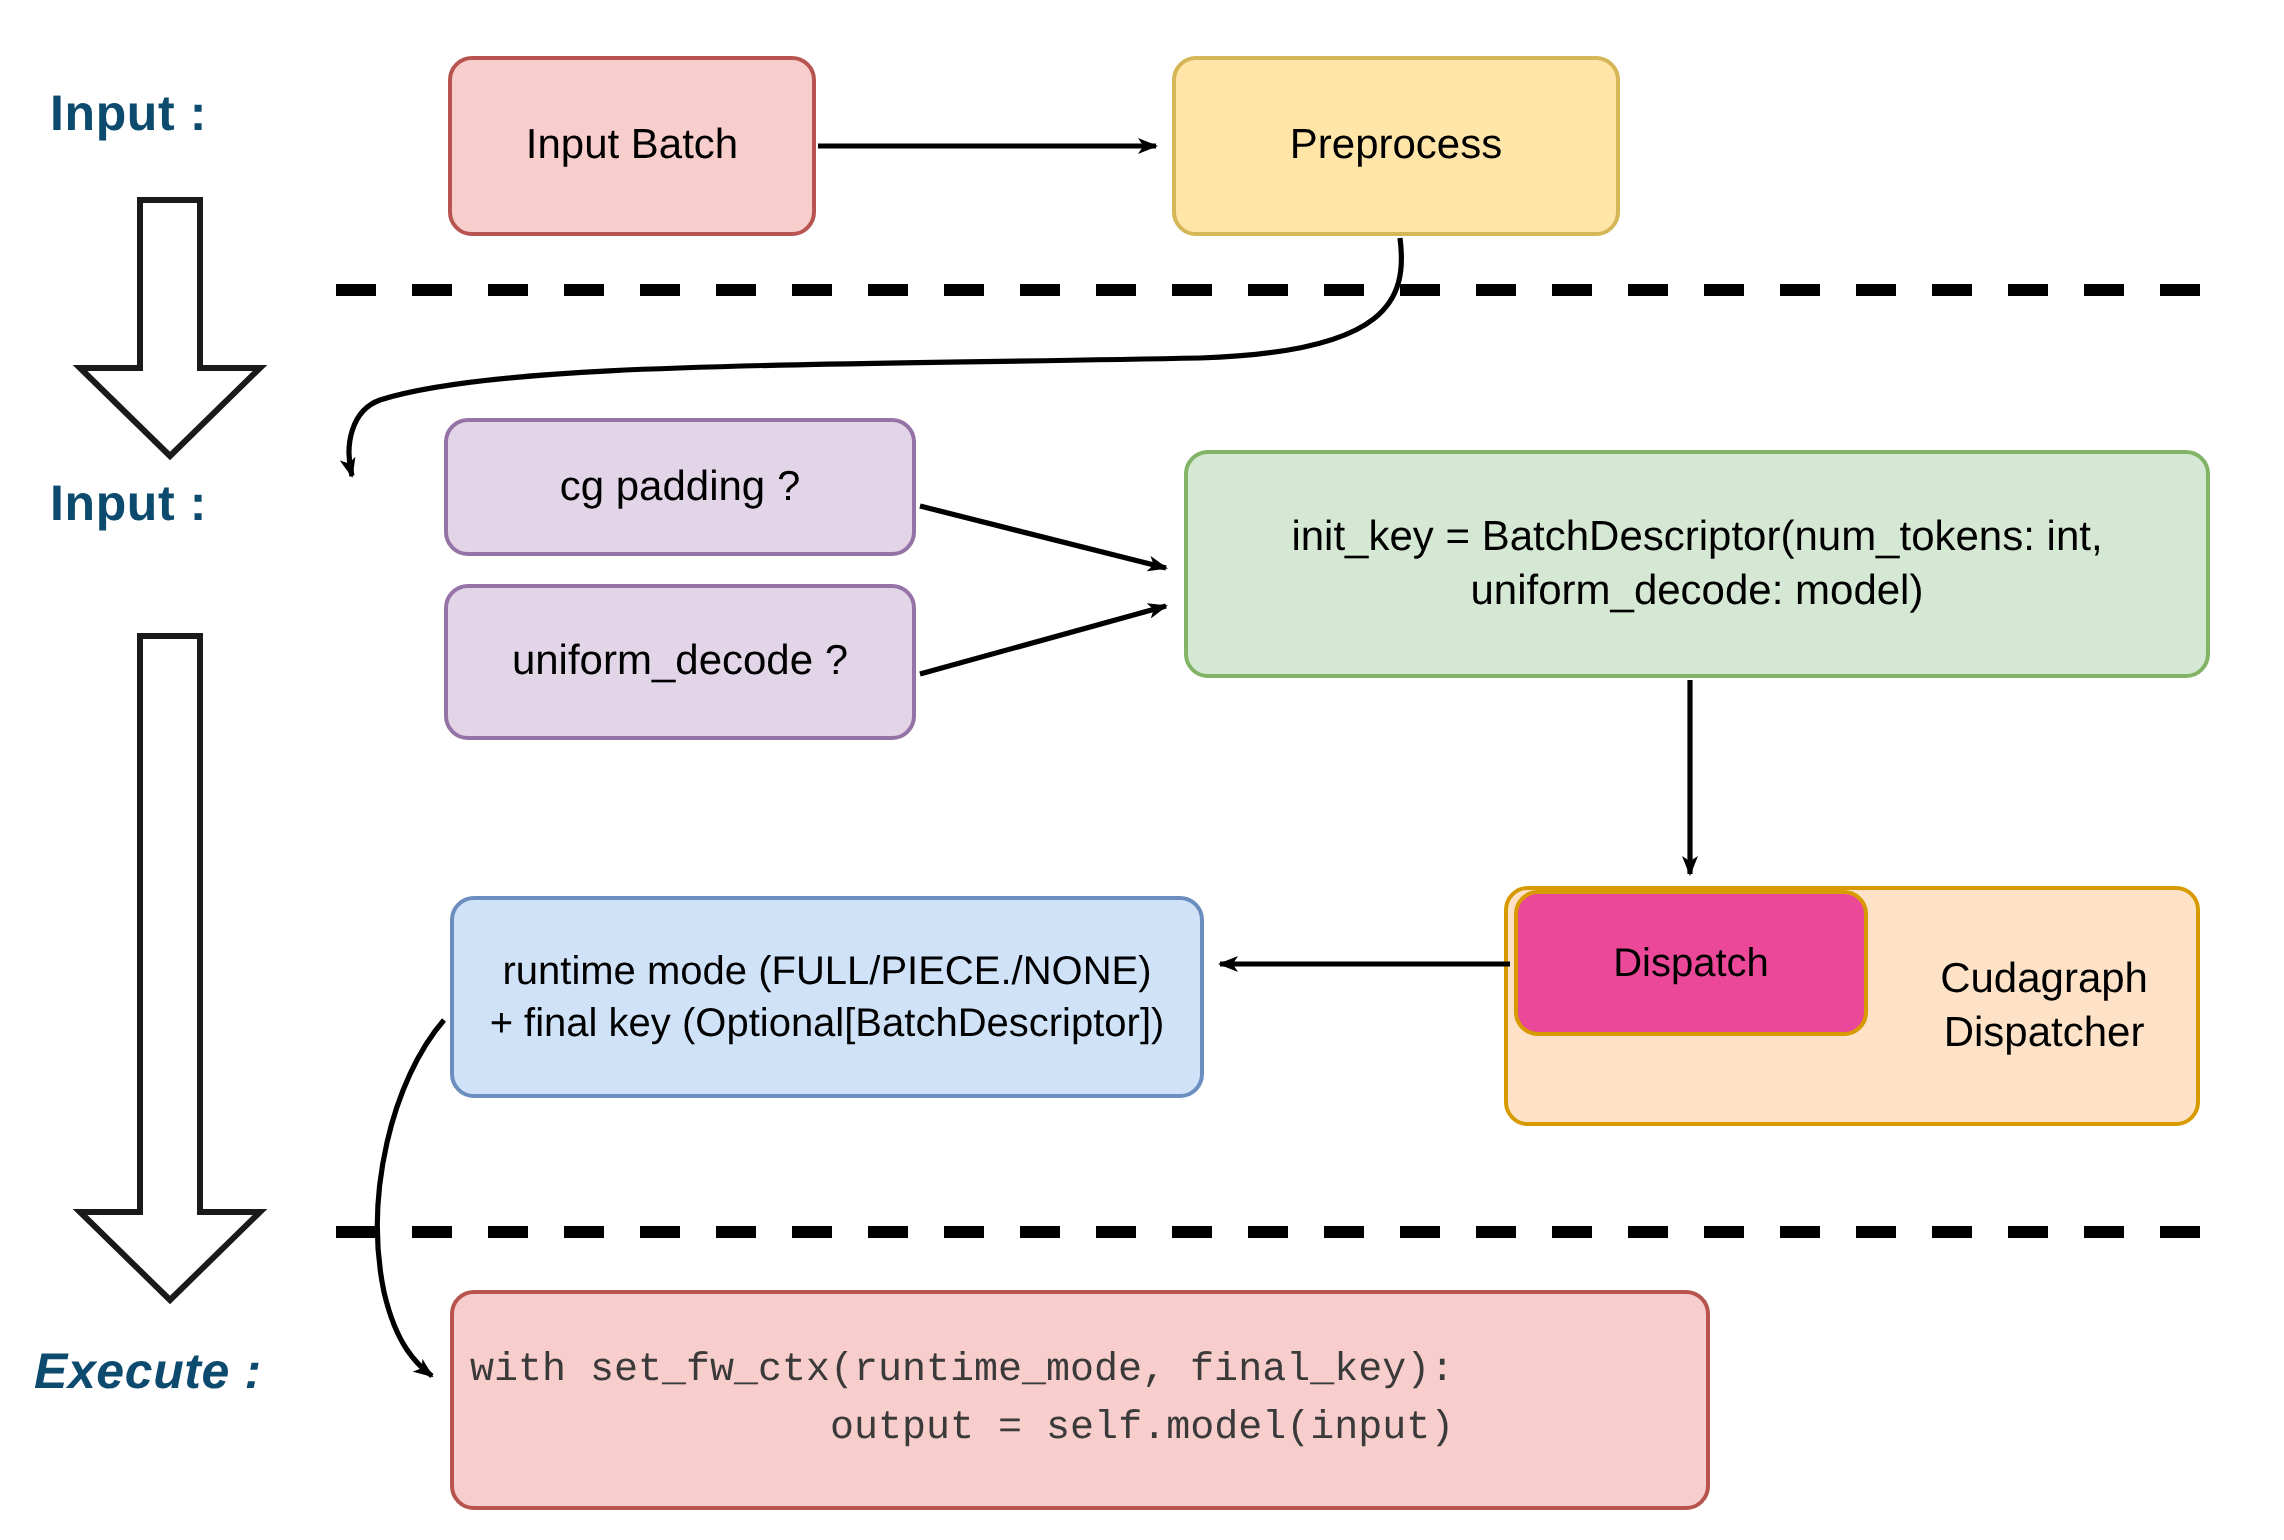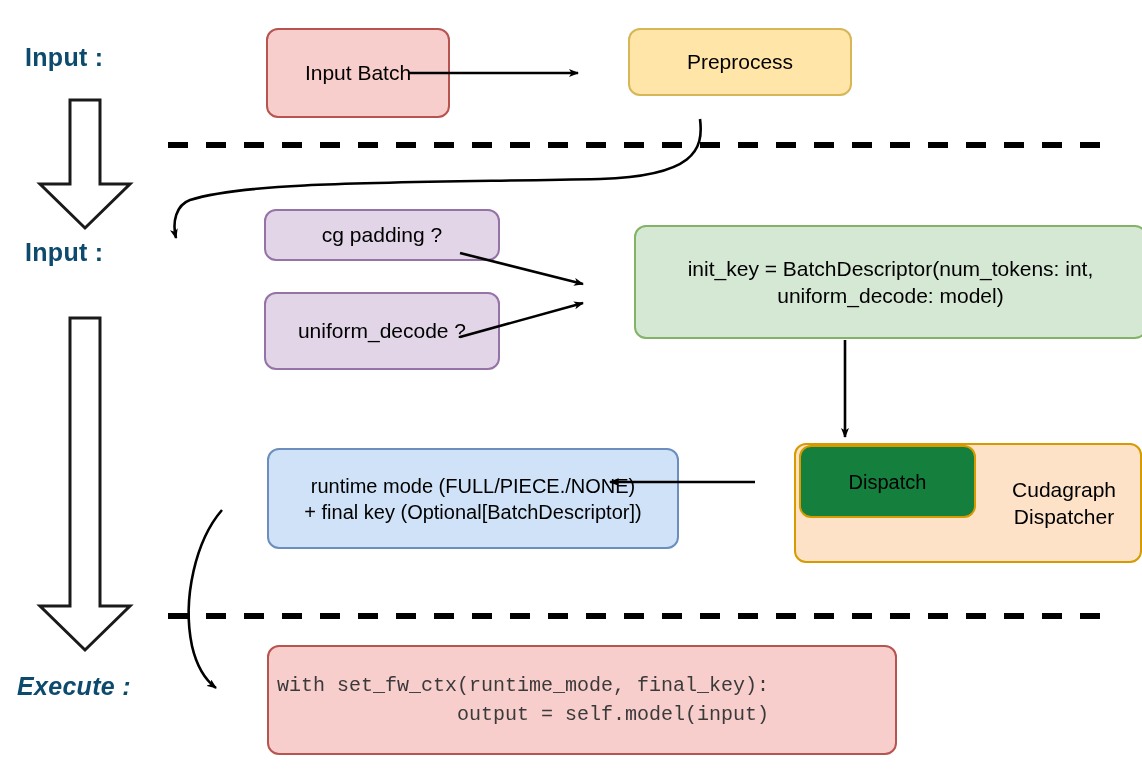--- a/index.html
+++ b/index.html
@@ -34,21 +34,20 @@
     border-width: 2px;
     display: flex;
     align-items: center;
     justify-content: center;
     text-align: center;
     font-family: "Liberation Sans", sans-serif;
     font-size: 21px;
     color: #000000;
     line-height: 1.3;
     padding: 4px 8px;
-    margin-left: 42px;
   }
   .node-pink {
     background: #f8cecc;
     border-color: #b85450;
   }
   .node-yellow {
     background: #ffe6a8;
     border-color: #d6b656;
   }
   .node-purple {
@@ -61,21 +60,21 @@
   }
   .node-blue {
     background: #cfe2f7;
     border-color: #6c8ebf;
   }
   .node-orange-outer {
     background: #fde2c8;
     border-color: #d79b00;
   }
   .node-orange-inner {
-    background: #15803d;
+    background: #ec4899;
     border-color: #d79b00;
   }
   .code-node {
     font-family: "Liberation Mono", monospace;
     font-size: 20px;
     color: #3a3a3a;
     text-align: right;
     justify-content: flex-start;
     white-space: pre;
     line-height: 1.45;
@@ -104,25 +103,25 @@
 <div id="canvas">
 
   <div class="stage-label" style="left:25px; top:43px;">Input :</div>
   <div class="stage-label" style="left:25px; top:238px;">Input :</div>
   <div class="stage-label" style="left:17px; top:672px;font-style:italic;">Execute :</div>
 
   <div class="node node-pink" style="left:224px; top:28px; width:184px; height:90px;">
     <span class="node-label">Input Batch</span>
   </div>
 
-  <div class="node node-yellow" style="left:586px; top:28px; width:224px; height:68px;">
+  <div class="node node-yellow" style="left:586px; top:28px; width:224px; height:90px;">
     <span class="node-label">Preprocess</span>
   </div>
 
-  <div class="node node-purple" style="left:222px; top:209px; width:236px; height:52px;">
+  <div class="node node-purple" style="left:222px; top:209px; width:236px; height:69px;">
     <span class="node-label">cg padding ?</span>
   </div>
 
   <div class="node node-purple" style="left:222px; top:292px; width:236px; height:78px;">
     <span class="node-label">uniform_decode ?</span>
   </div>
 
   <div class="node node-green" style="left:592px; top:225px; width:513px; height:114px;">
     <span class="node-label">init_key = BatchDescriptor(num_tokens: int,
 uniform_decode: model)</span>
@@ -130,21 +129,21 @@
 
   <div class="node node-orange-outer" style="left:752px; top:443px; width:348px; height:120px; justify-content:flex-end; padding-right:24px;">
     <span class="node-label">Cudagraph
 Dispatcher</span>
   </div>
 
   <div class="node node-orange-inner" style="left:757px; top:445px; width:177px; height:73px; font-size:20px;">
     <span class="node-label">Dispatch</span>
   </div>
 
-  <div class="node node-blue" style="left:225px; top:448px; width:412px; height:101px; font-size:20px;">
+  <div class="node node-blue" style="left:225px; top:448px; width:377px; height:101px; font-size:20px;">
     <span class="node-label">runtime mode (FULL/PIECE./NONE)
 + final key (Optional[BatchDescriptor])</span>
   </div>
 
   <div class="node node-pink code-node" style="left:225px; top:645px; width:630px; height:110px;">
     <span class="code-label">with set_fw_ctx(runtime_mode, final_key):
     output = self.model(input)</span>
   </div>
 
   <svg class="overlay" viewBox="0 0 1142 770">

